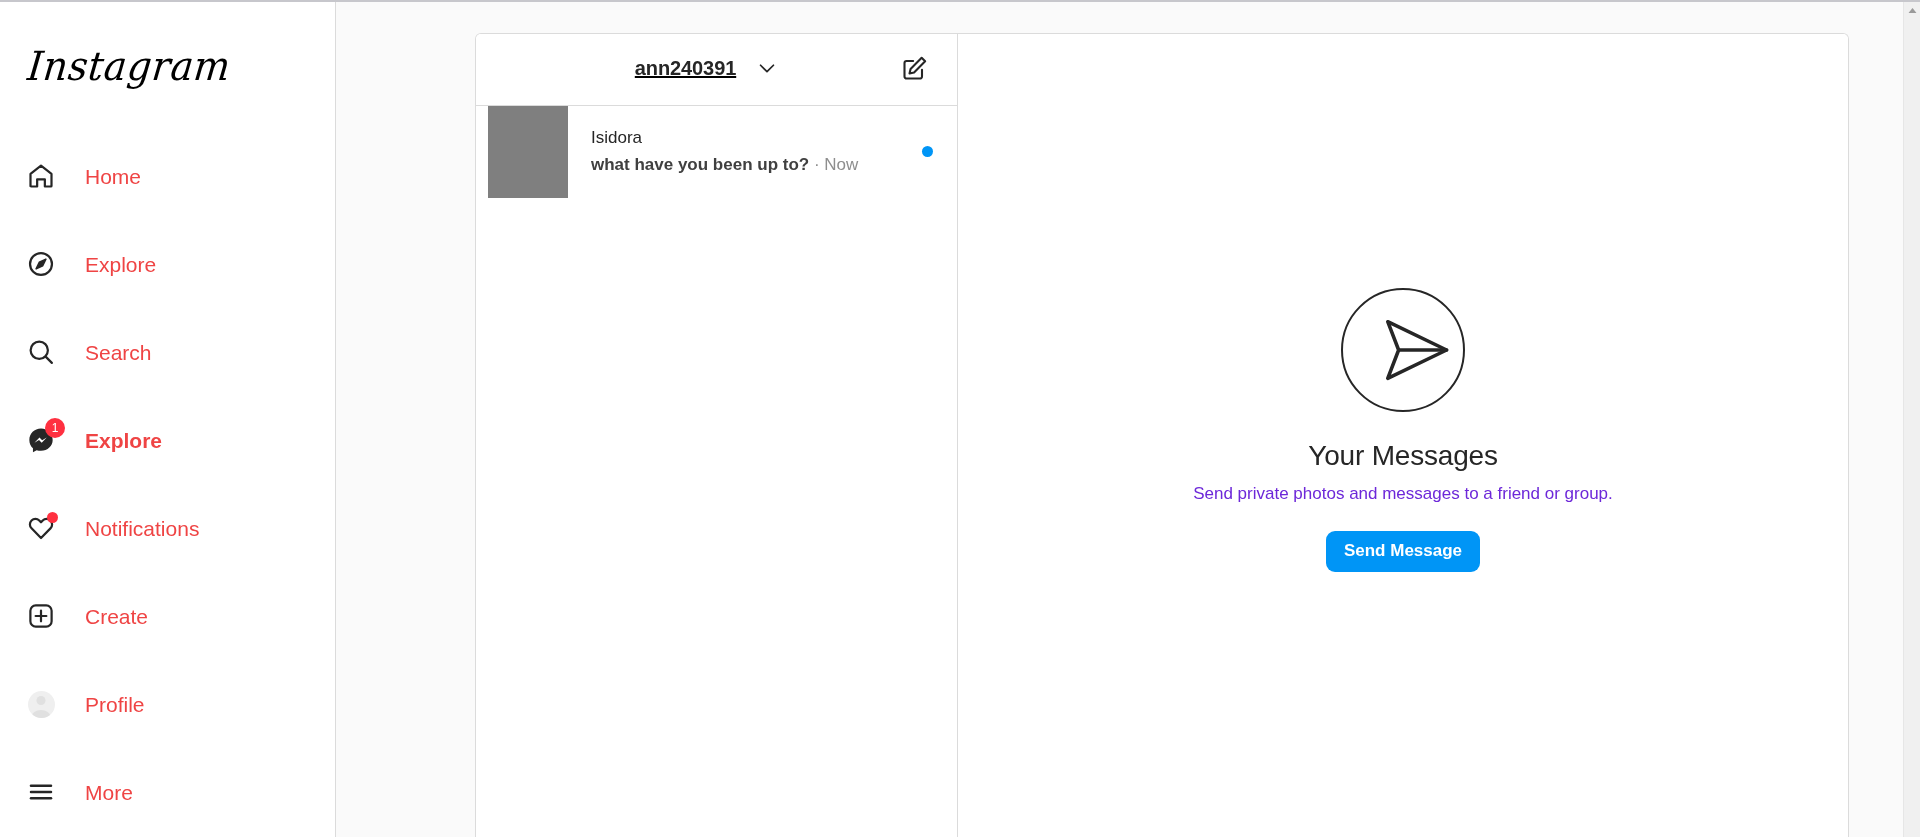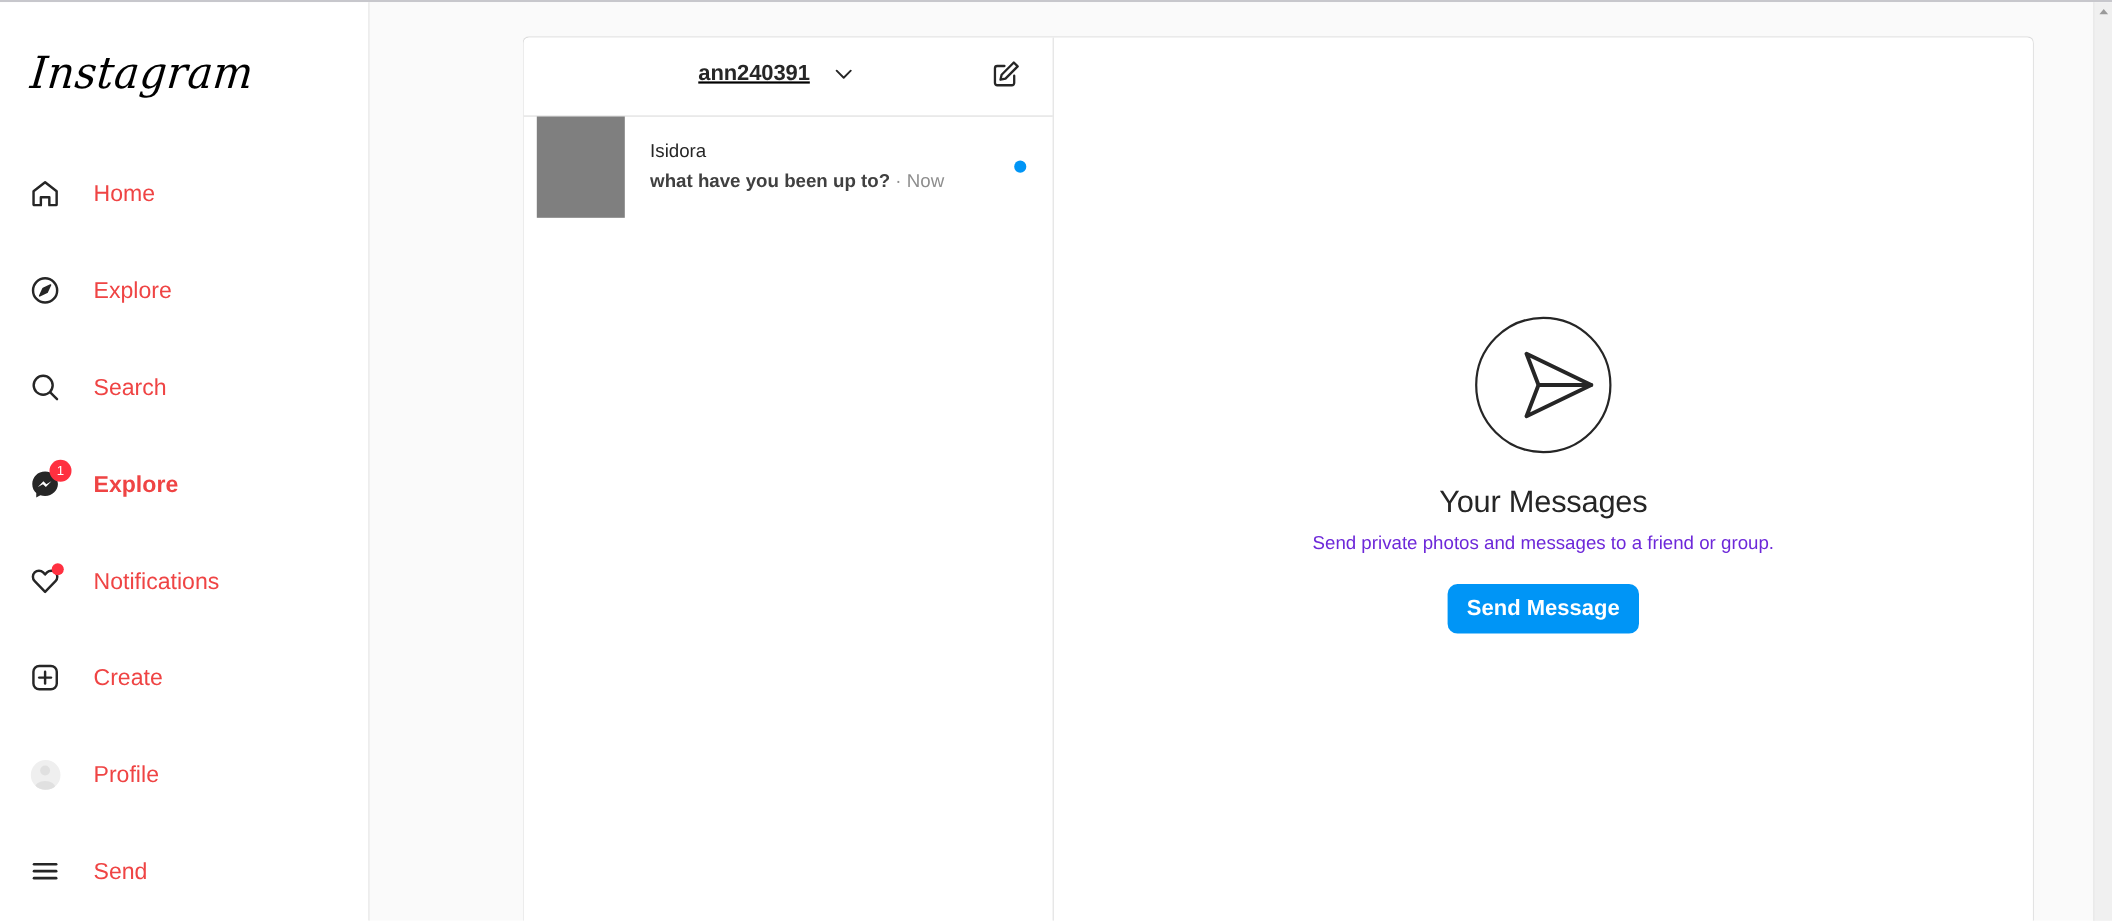--- a/index.html
+++ b/index.html
@@ -302,21 +302,21 @@
     font-weight: 400;
     margin-bottom: 27px;
   }
 
   .send-message-btn {
     background: #0095F6;
     color: #ffffff;
     border: none;
     border-radius: 9px;
     font-family: "Liberation Sans", sans-serif;
-    font-size: 20px;
+    font-size: 17px;
     font-weight: 700;
     padding: 10px 18px 11px;
     cursor: pointer;
     line-height: 1.2;
   }
 
   
   .scrollbar {
     position: absolute;
     top: 0;
@@ -417,21 +417,21 @@
       </li>
 
       <li class="nav-item">
         <span class="nav-icon">
           <svg width="28" height="28" viewBox="0 0 24 24" stroke="#262626" stroke-width="2.1" stroke-linecap="round">
             <line x1="3.4" y1="6.6" x2="20.6" y2="6.6"></line>
             <line x1="3.4" y1="12" x2="20.6" y2="12"></line>
             <line x1="3.4" y1="17.4" x2="20.6" y2="17.4"></line>
           </svg>
         </span>
-        <span class="nav-label">Send</span>
+        <span class="nav-label">More</span>
       </li>
 
     </ul>
   </nav>
 
   <main class="content">
 
     <section class="messages-shell">
 
       <div class="convo-col">

